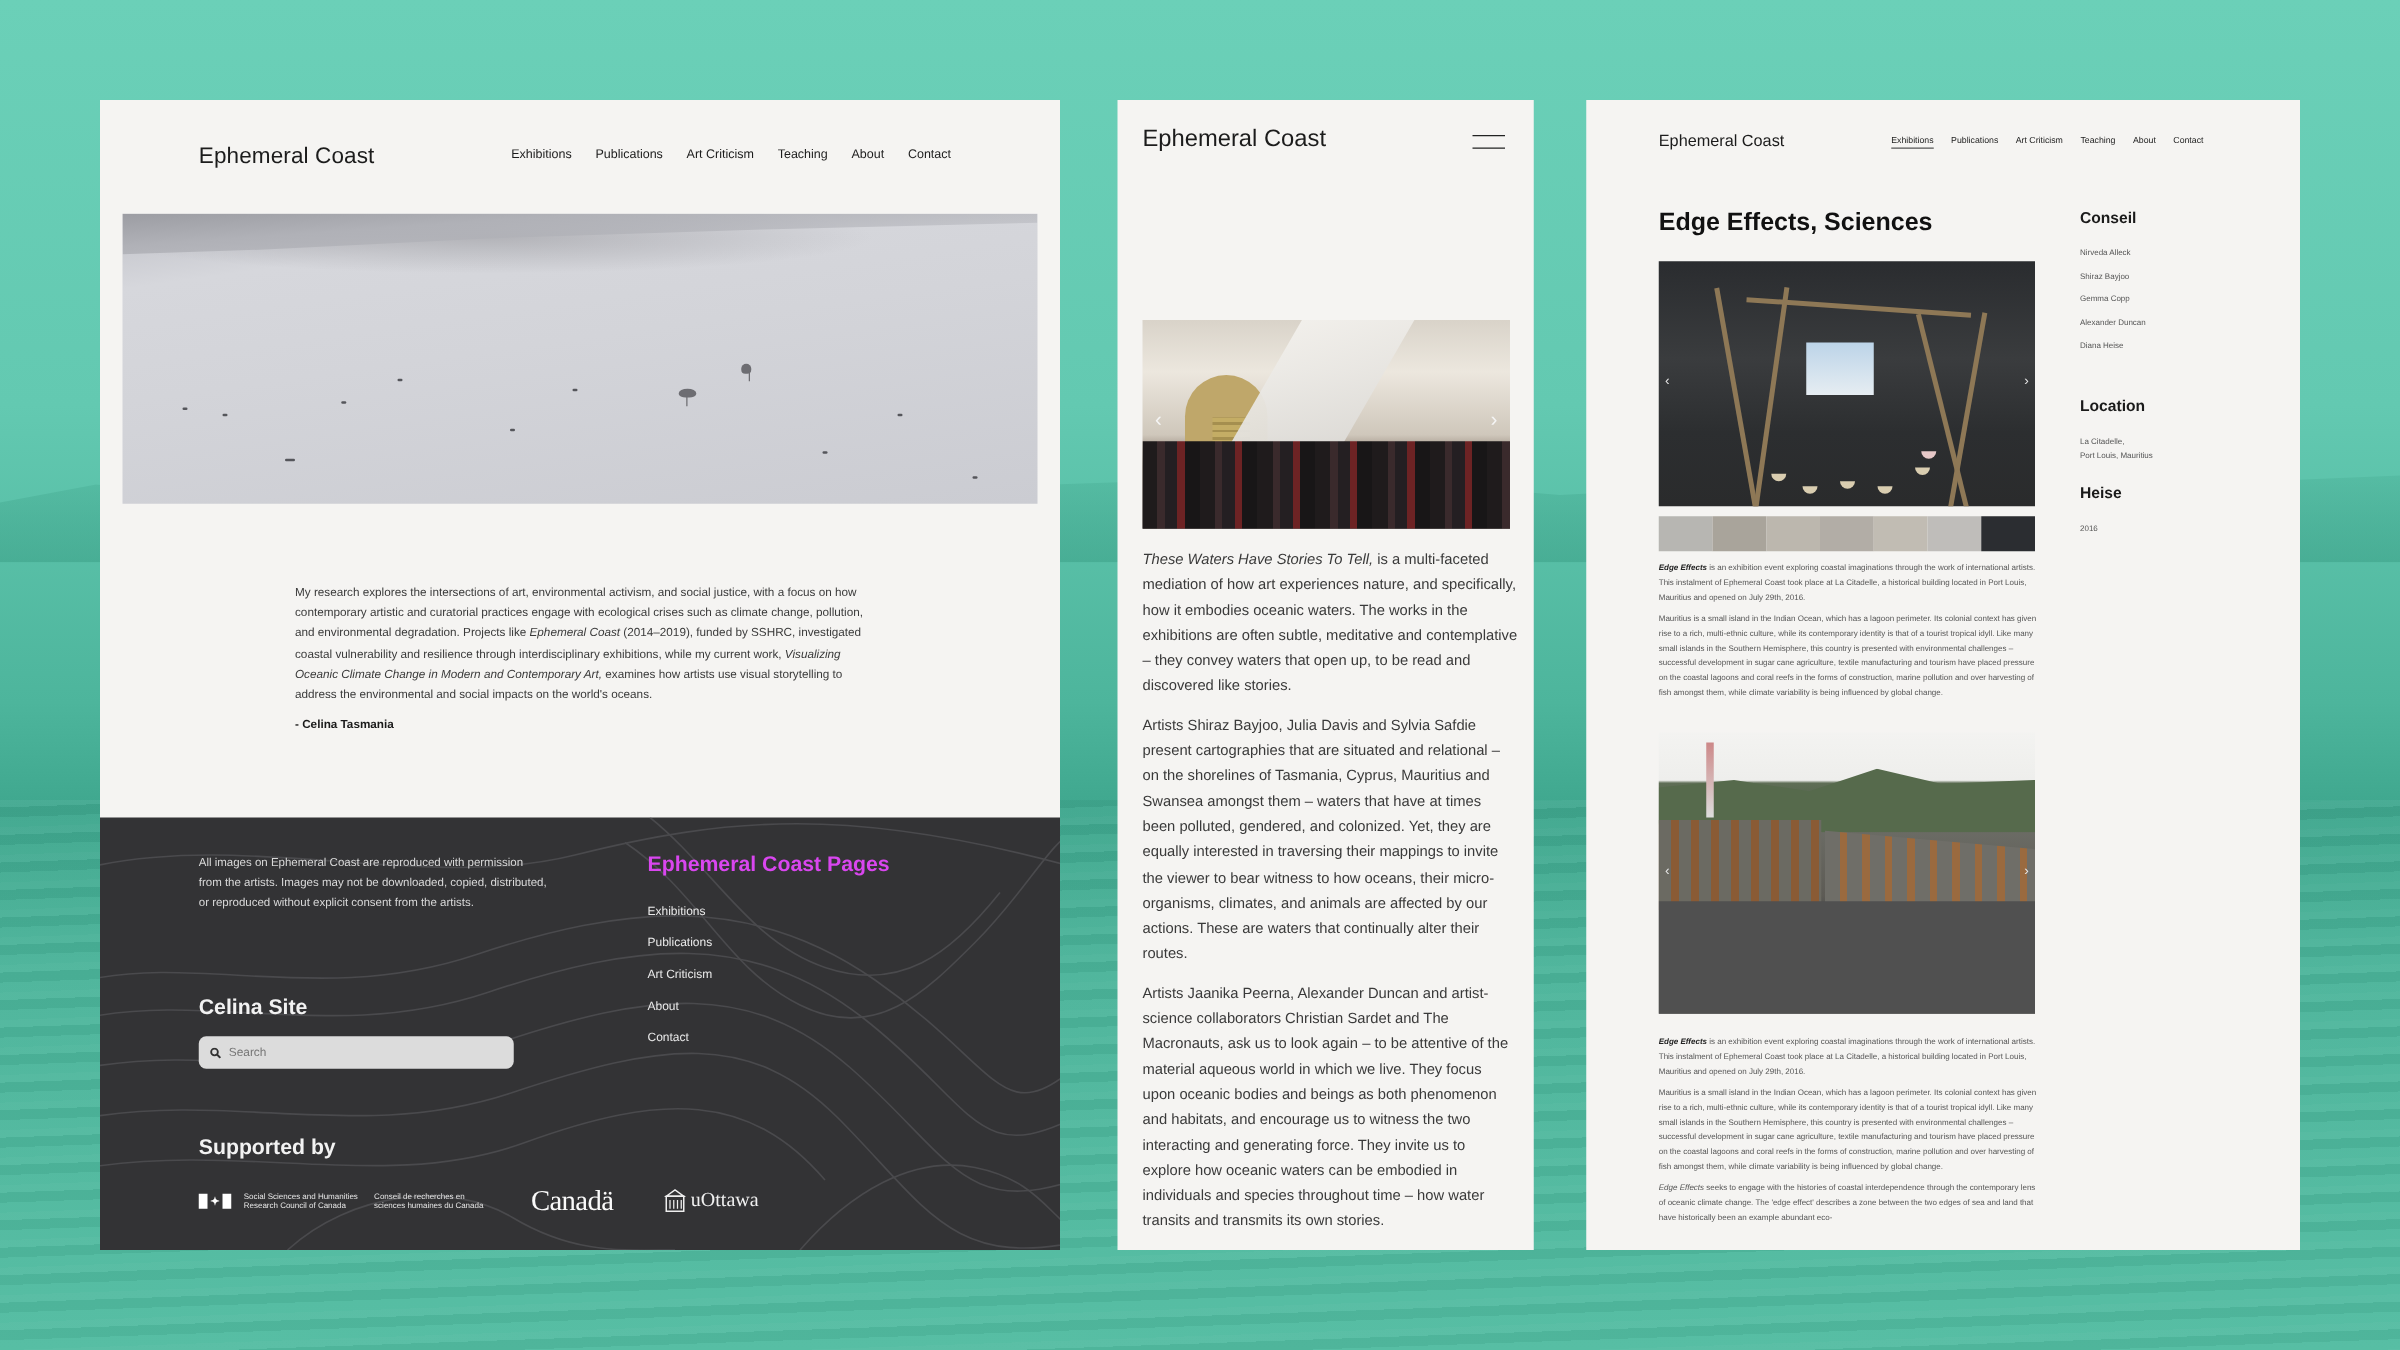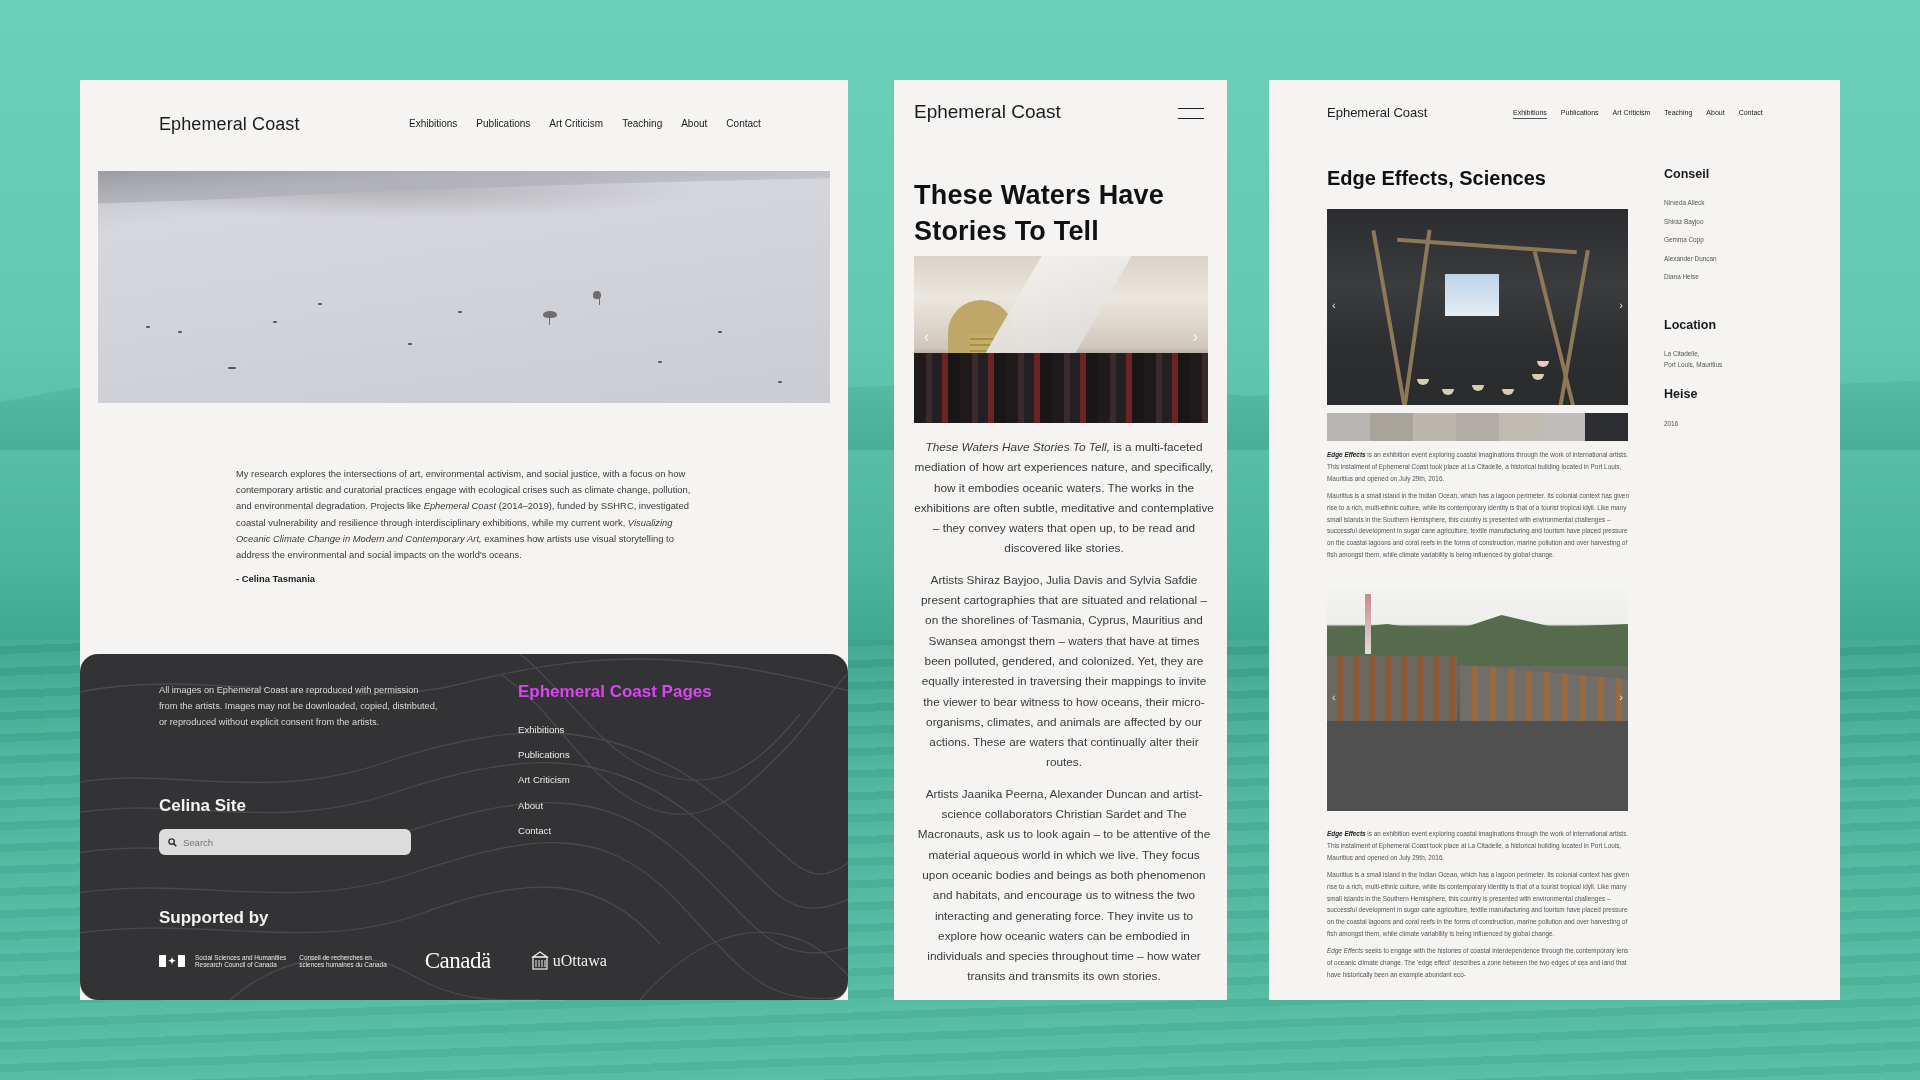--- a/index.html
+++ b/index.html
@@ -40,21 +40,21 @@
   }
   .bird { position: absolute; width: 14px; height: 7px; background: #6d6d72; border-radius: 50% 50% 40% 40%; }
   .bird::after { content: ""; position: absolute; left: 6px; top: 6px; width: 1px; height: 8px; background: #6d6d72; }
   .pebble { position: absolute; width: 4px; height: 2px; background: #55565b; border-radius: 2px; }
   .l-text { position: absolute; left: 156px; top: 386px; width: 460px; font-size: 9.4px; line-height: 16.2px; color: #3a3a3a; }
   .l-text em { font-style: italic; }
   .l-sig { position: absolute; left: 156px; top: 493px; font-size: 9.4px; font-weight: bold; color: #1a1a1a; }
 
   .l-footer {
     position: absolute; left: 0; top: 574px; width: 768px; height: 346px;
-    background: #333335; overflow: hidden; border-radius: 18px;
+    background: #333335; overflow: hidden;
   }
   .l-footer svg.topo { position: absolute; left: 0; top: 0; }
   .f-copy { position: absolute; left: 79px; top: 28px; width: 280px; font-size: 9.2px; line-height: 16px; color: #d9d9d9; }
   .f-pages-title { position: absolute; left: 438px; top: 28px; font-size: 17px; color: #d946ef; }
   .f-links { position: absolute; left: 438px; top: 70px; display: flex; flex-direction: column; gap: 14.2px; font-size: 9.6px; color: #eaeaea; }
   .f-search-title { position: absolute; left: 79px; top: 142px; font-size: 17px; color: #f2f2f2; }
   .f-search {
     position: absolute; left: 79px; top: 175px; width: 252px; height: 26px;
     background: #dcdcdc; border-radius: 6px; display: flex; align-items: center; padding-left: 9px; gap: 6px;
   }
@@ -78,21 +78,21 @@
     position: absolute; left: 20px; top: 176px; width: 294px; height: 167px; overflow: hidden;
     background: linear-gradient(180deg, #d9d3c9 0%, #ece7de 25%, #cfc7bb 55%, #6e5f52 70%, #3a3230 100%);
   }
   .m-img .arch { position: absolute; left: 34px; top: 44px; width: 66px; height: 100px; background: #bfa76a; border-radius: 33px 33px 0 0; }
   .m-img .stairs { position: absolute; left: 56px; top: 78px; width: 30px; height: 66px; background: repeating-linear-gradient(180deg, #c4ad65 0 4px, #a58f4f 4px 6px); }
   .m-img .scroll { position: absolute; left: 90px; top: -10px; width: 90px; height: 150px; background: linear-gradient(160deg, #f4f2ee, #d8d6d2); transform: skewX(-30deg); opacity: .95; }
   .m-img .crowd { position: absolute; left: 0; bottom: 0; width: 100%; height: 70px;
     background: repeating-linear-gradient(90deg, #1f1b1c 0 12px, #3a2a2c 12px 18px, #241f22 18px 28px, #6d2324 28px 34px, #181617 34px 46px); }
   .m-img .arrow { position: absolute; top: 72px; color: #f5f5f5; font-size: 16px; cursor: pointer; }
   .m-body { position: absolute; left: 20px; top: 357px; width: 300px; font-size: 11.8px; line-height: 20.3px; color: #3a3a3a; }
-  .m-body p { margin-bottom: 11px; text-align: center; }
+  .m-body p { margin-bottom: 11px; }
   .m-body em { font-style: italic; }
 
   
   #right { left: 1269px; top: 80px; width: 571px; height: 920px; }
   .r-logo { position: absolute; left: 58px; top: 25px; font-size: 13px; color: #1c1c1c; }
   .r-nav { position: absolute; left: 244px; top: 29px; display: flex; gap: 14px; font-size: 7px; color: #222; }
   .r-nav span { cursor: pointer; padding-bottom: 2px; }
   .r-nav span.active { border-bottom: 1px solid #555; }
   .r-title { position: absolute; left: 58px; top: 87px; font-size: 20px; color: #111; }
   .r-img1 {
@@ -224,21 +224,20 @@
         <span>uOttawa</span>
       </div>
     </div>
   </footer>
 </div>
 
 <div class="panel" id="mid">
   <div class="m-logo">Ephemeral Coast</div>
   <div class="m-burger"></div>
 
-  <h1 class="m-title">These Waters Have Stories To Tell</h1>
 
   <div class="m-img">
     <div class="arch"></div>
     <div class="stairs"></div>
     <div class="scroll"></div>
     <div class="crowd"></div>
     <span class="arrow" style="left:10px;">‹</span>
     <span class="arrow" style="right:10px;">›</span>
   </div>
 

